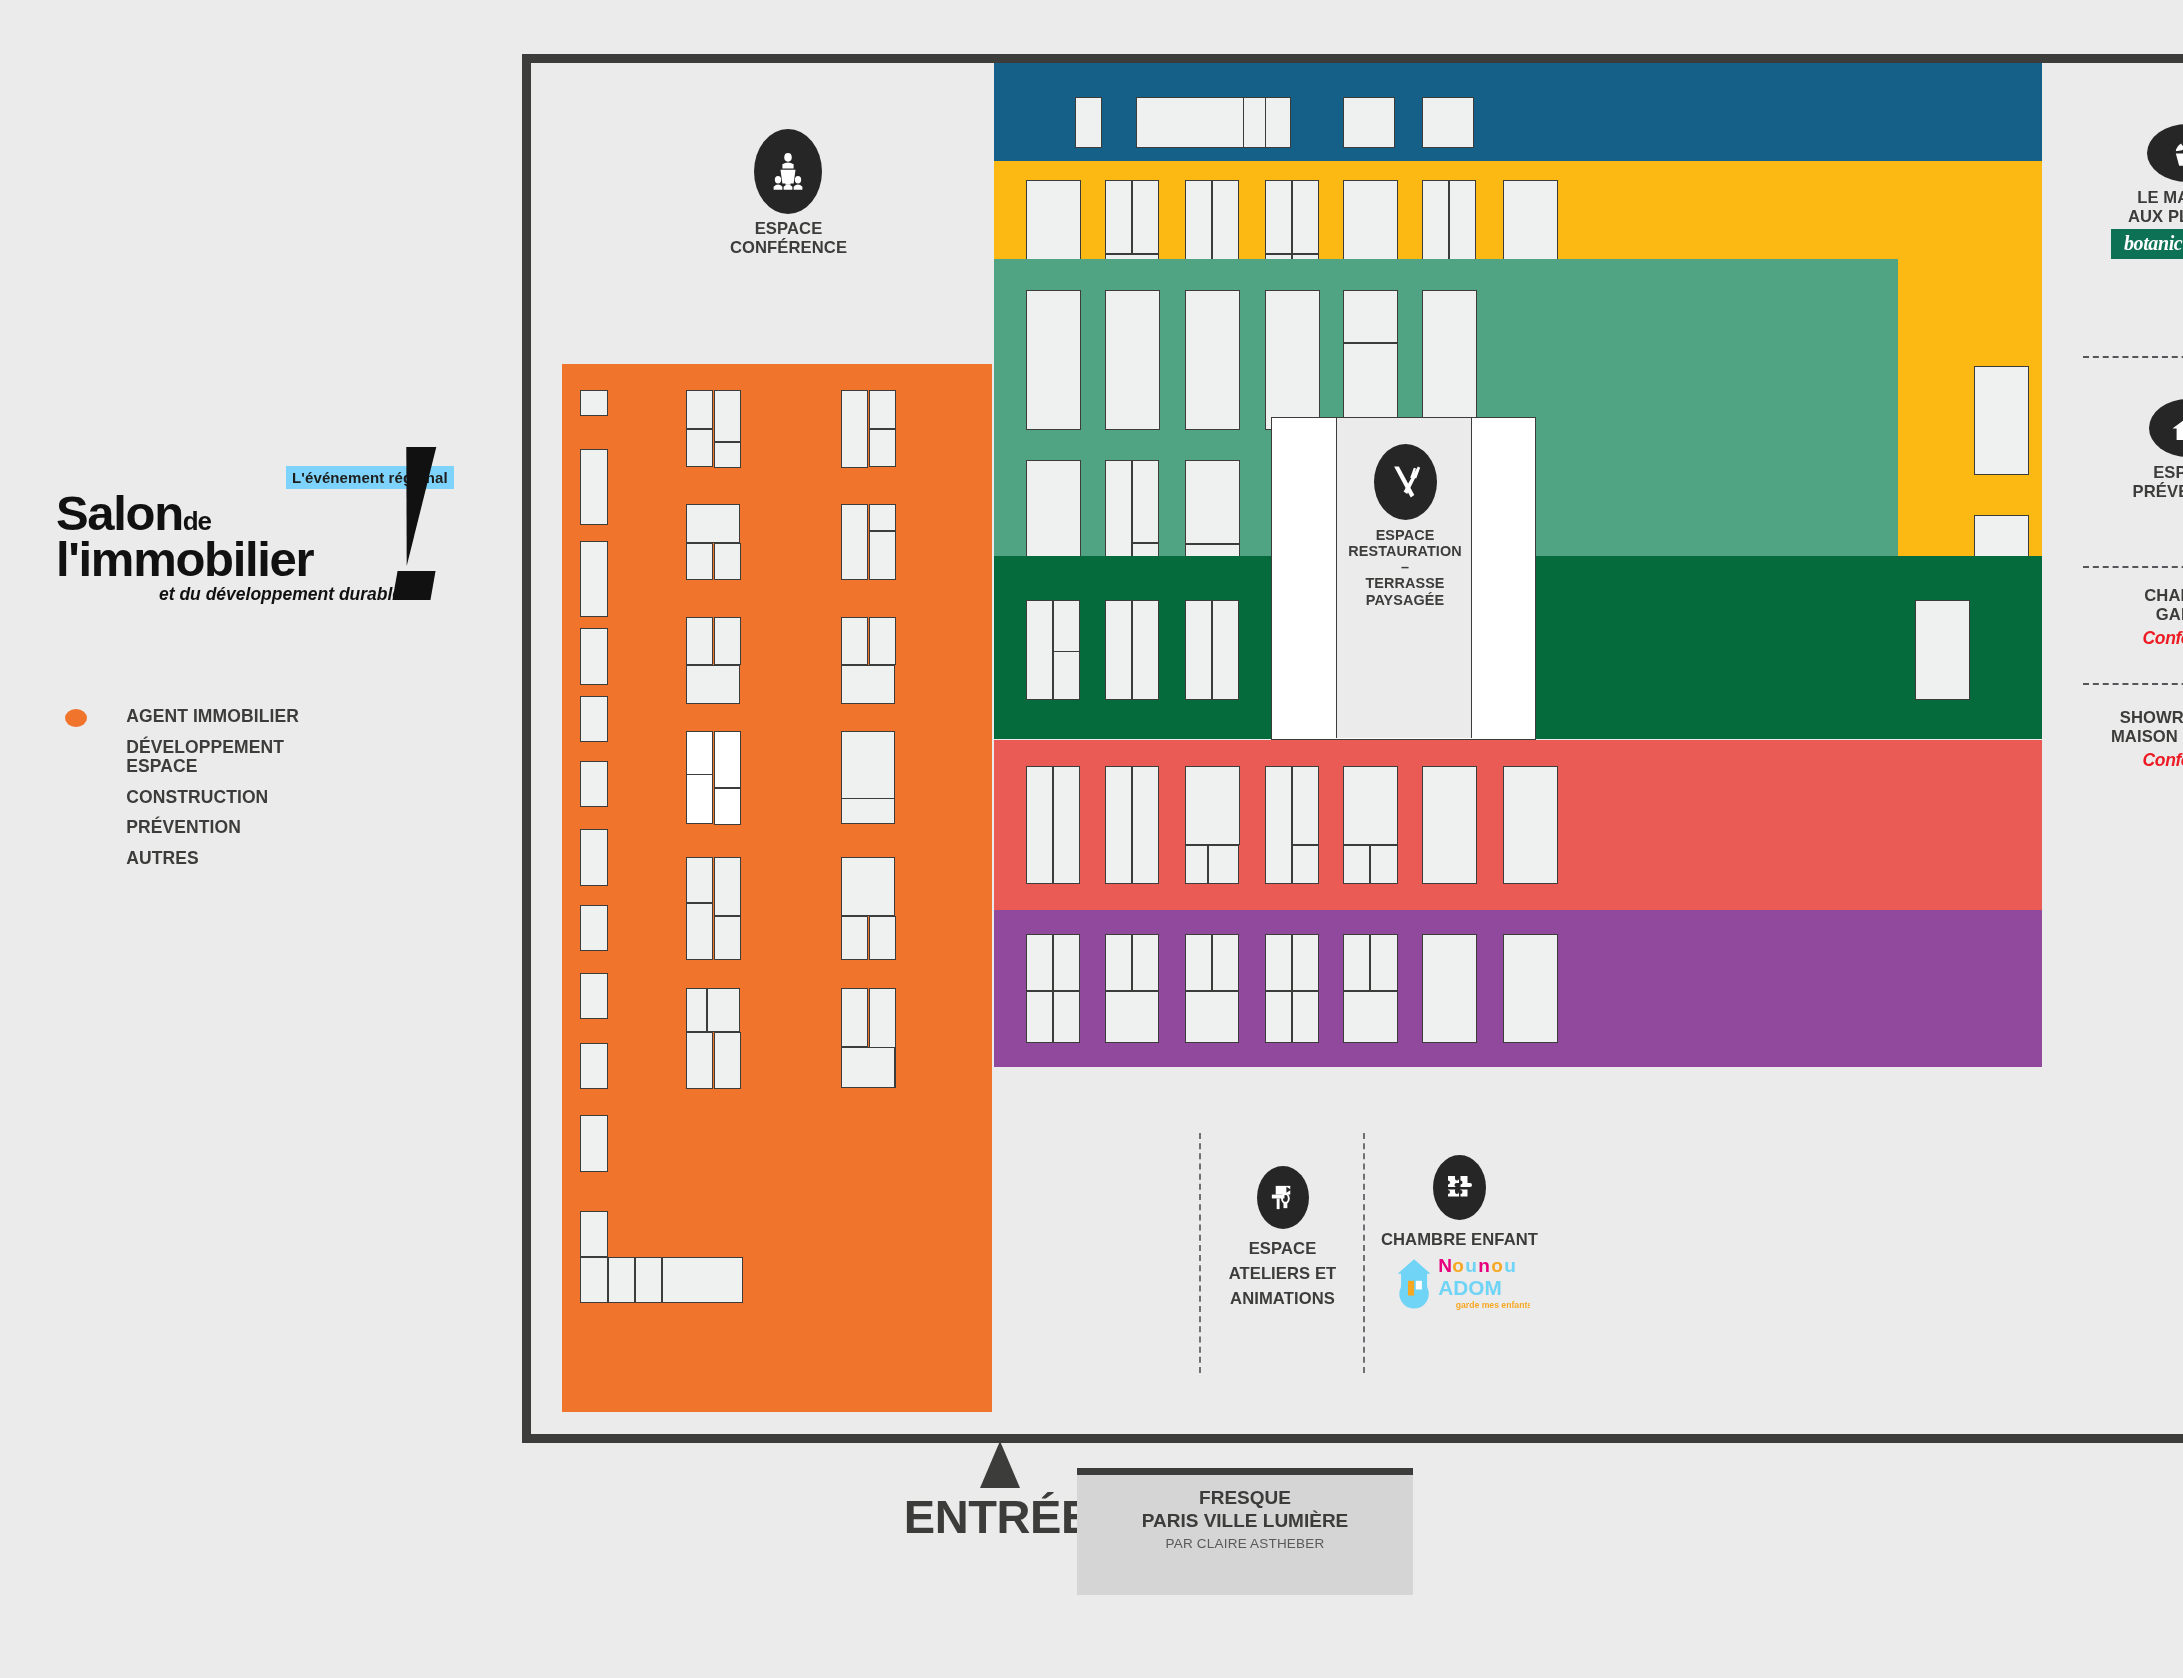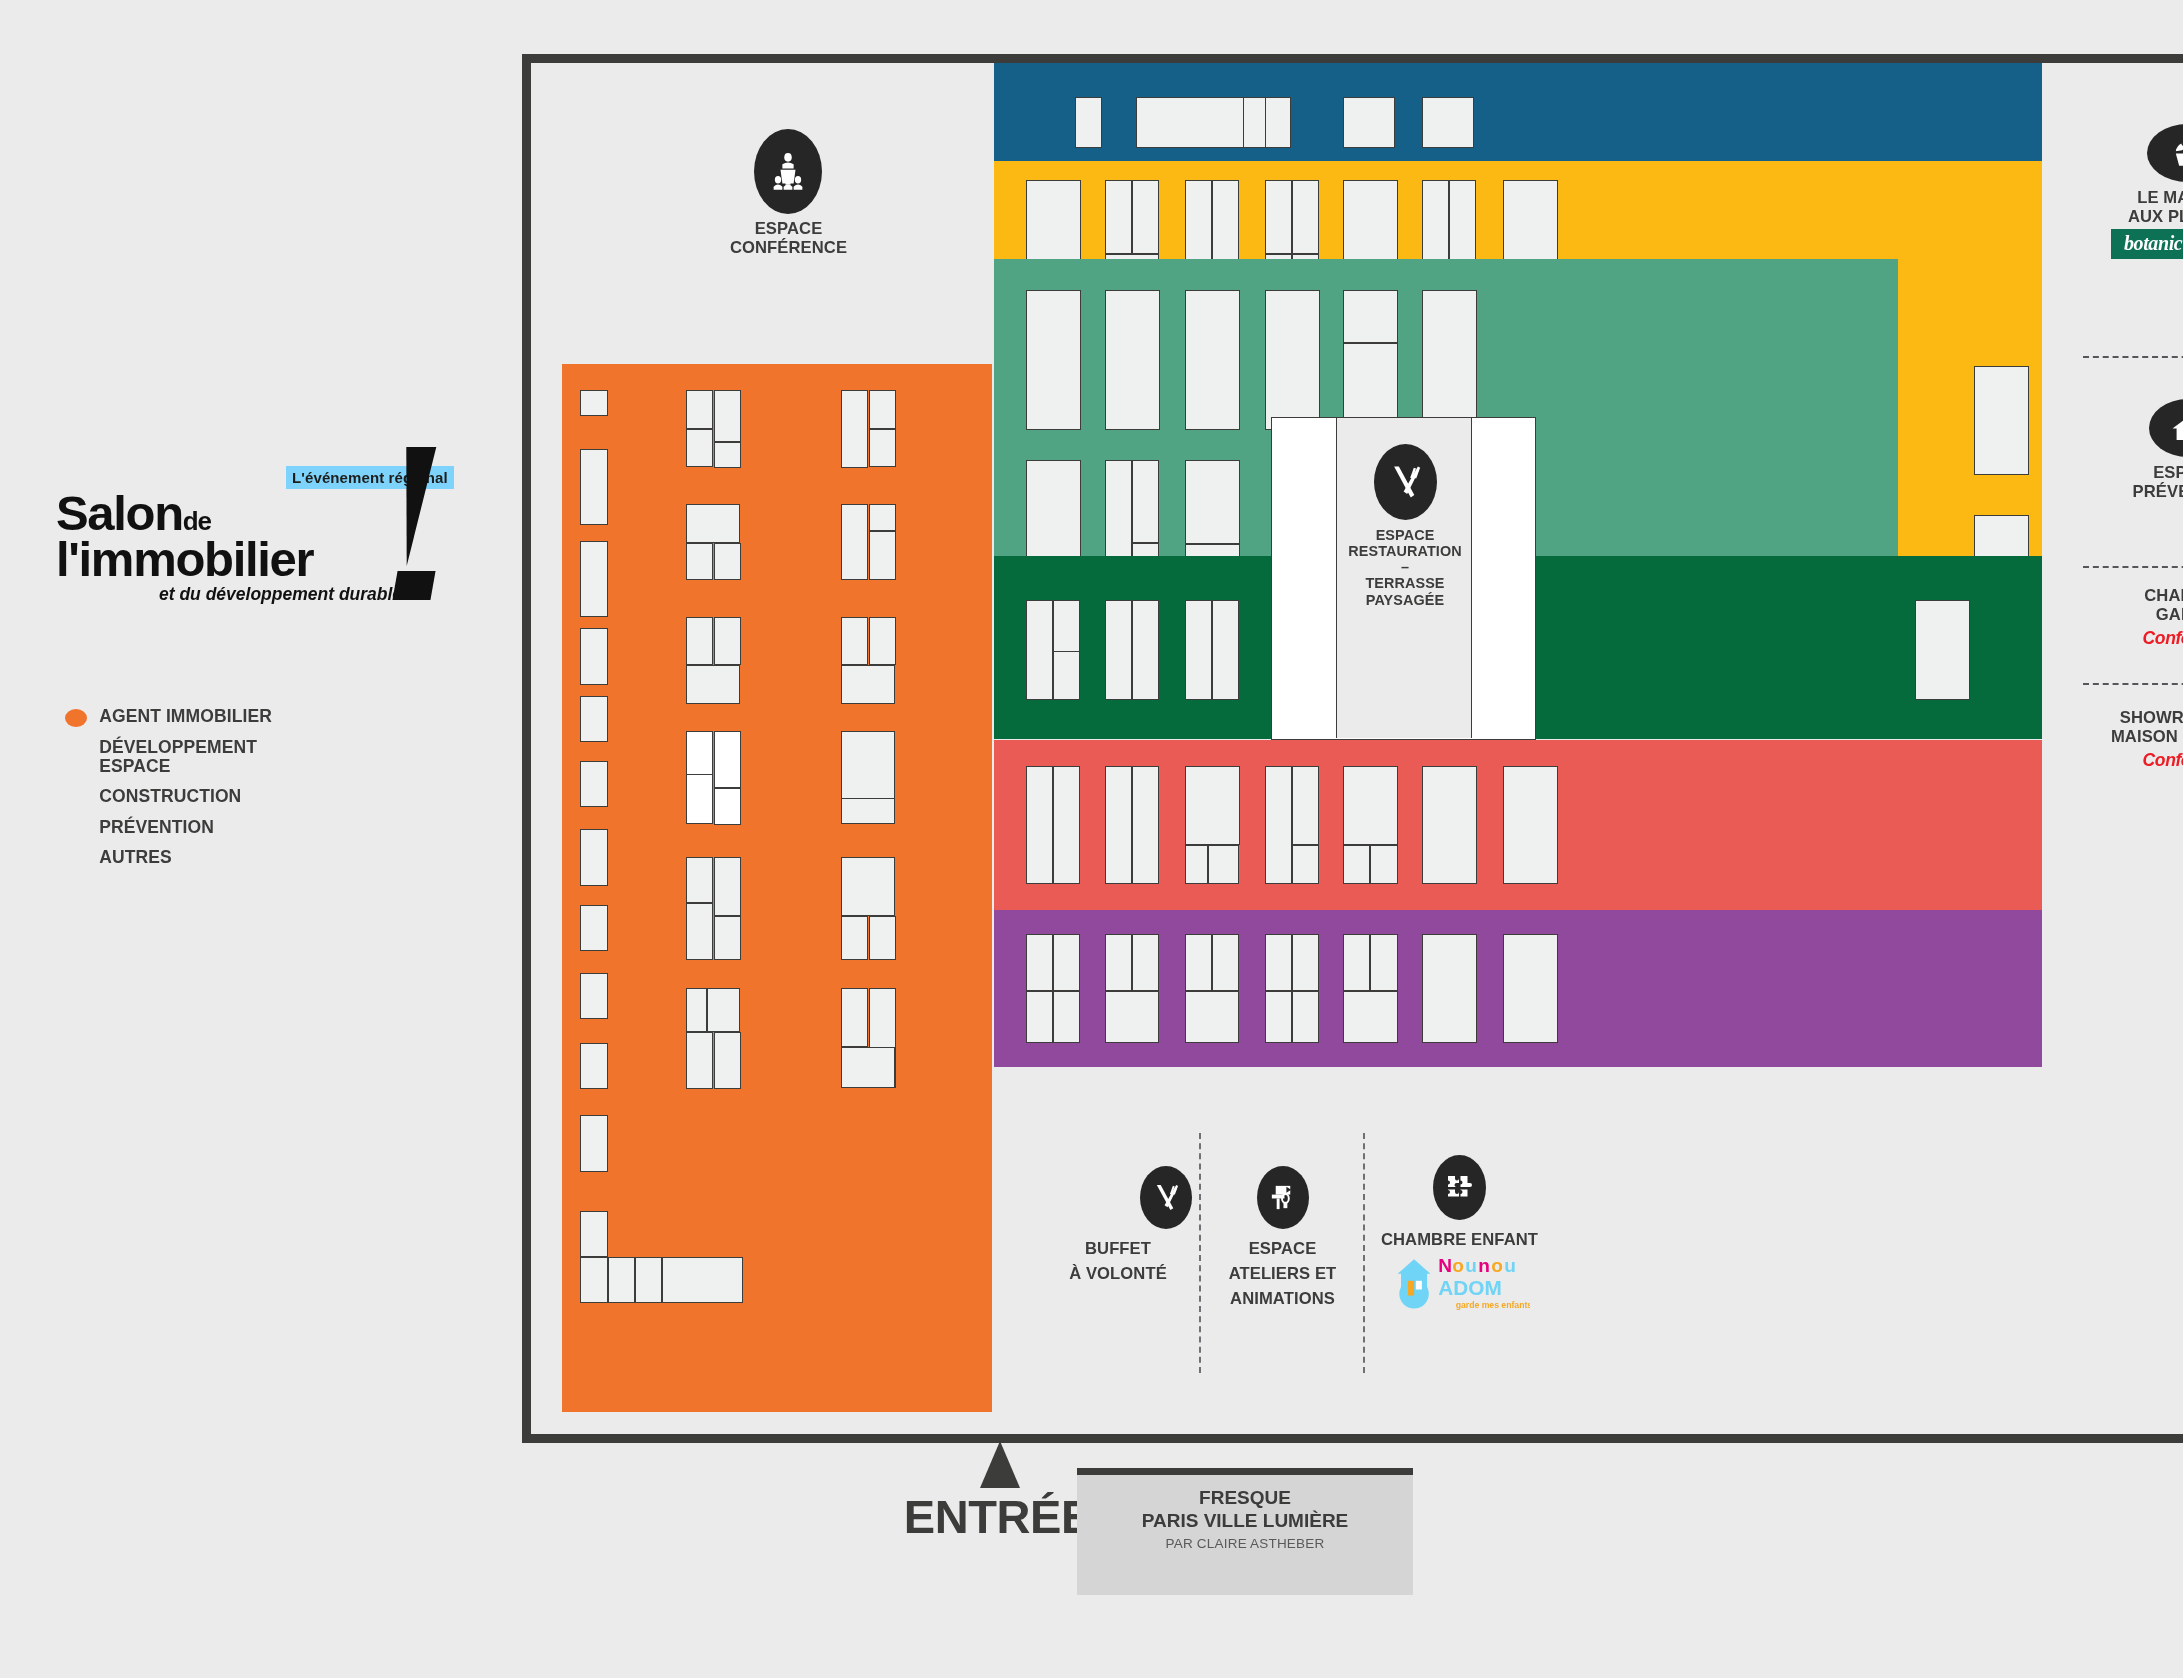--- a/index.html
+++ b/index.html
@@ -44,21 +44,21 @@
     border-right: 15px solid transparent;
     border-top: 119px solid #111;
     transform: skewX(-7deg);
   }
   .logo-imo .bang .dot {
     position: absolute; left: 0px; top: 124px; width: 38px; height: 29px;
     background: #111; transform: skewX(-10deg);
   }
 
   .cat-list { position: absolute; left: 65px; top: 707px; width: 415px; }
-  .cat-row { display: flex; align-items: center; margin-bottom: 10.5px; min-height: 20px; }
+  .cat-row { display: flex; align-items: flex-end; margin-bottom: 10.5px; min-height: 20px; gap: 27px; }
   .cat-dot {
     width: 22px; height: 18.3px; border-radius: 50%;
     flex: 0 0 22px; margin-right: 12.2px; margin-top: 1.7px;
   }
   .cat-dot.hidden { background: transparent; }
   .cat-label {
     font-size: 17.5px; font-weight: 800; color: #3c3c3b;
     line-height: 1.12; letter-spacing: 0.1px; white-space: pre-line;
   }
 
@@ -459,32 +459,20 @@
         <div style="position:absolute;left:0;top:646px;width:282px;">
           <div class="blk-label" style="left:-22px; top:0; width:306px;">SHOWROOM :
 MAISON CONFO</div>
           <div class="conforama" style="left:0; top:41px; width:282px; text-align:center;">Conforama</div>
         </div>
       </div>
 
       <div class="vdash" style="left:668px; top:1070px; height:240px;"></div>
       <div class="vdash" style="left:832px; top:1070px; height:240px;"></div>
 
-      <div class="bot-item" style="left:513px; top:1103px; width:148px;">
-        <div class="ibadge" style="left:48px; top:0; width:52px; height:63px; position:relative; margin:0 auto;">
-          <svg width="31" height="33" viewBox="0 0 64 64" fill="#fff" aria-hidden="true">
-            <path d="M12 6 L20 6 L46 54 L40 58 Z"></path>
-            <path d="M52 6 L56 8 L34 52 L28 48 Z"></path>
-            <rect x="42" y="8" width="4" height="18" transform="rotate(20 44 17)"></rect>
-            <rect x="48" y="10" width="4" height="16" transform="rotate(20 50 18)"></rect>
-          </svg>
-        </div>
-        <div class="lab">BUFFET
-À VOLONTÉ</div>
-      </div>
 
       <div class="bot-item" style="left:675px; top:1103px; width:153px;">
         <div class="ibadge" style="width:52px; height:63px; position:relative; margin:0 auto;">
           <svg width="31" height="33" viewBox="0 0 64 64" fill="#fff" aria-hidden="true">
             <rect x="18" y="8" width="30" height="18"></rect>
             <path d="M40 10 l10 6 l-10 6 z" fill="#262626"></path>
             <rect x="10" y="26" width="26" height="8"></rect>
             <rect x="20" y="34" width="6" height="22"></rect>
             <ellipse cx="38" cy="34" rx="7" ry="9" fill="none" stroke="#fff" stroke-width="4"></ellipse>
             <rect x="34" y="42" width="8" height="12"></rect>

